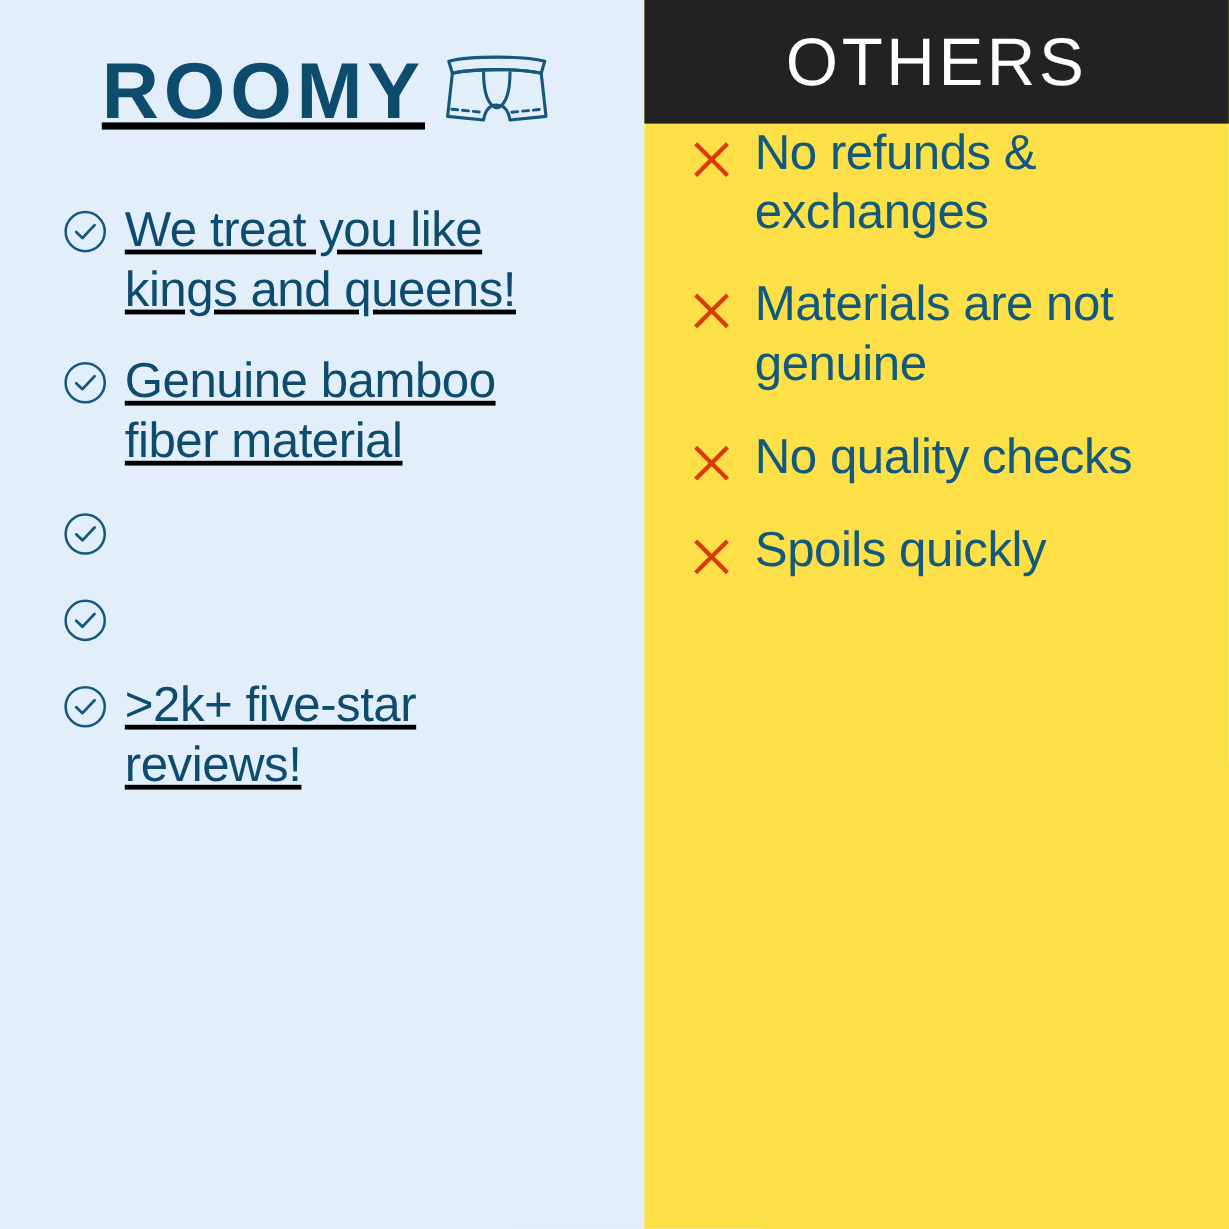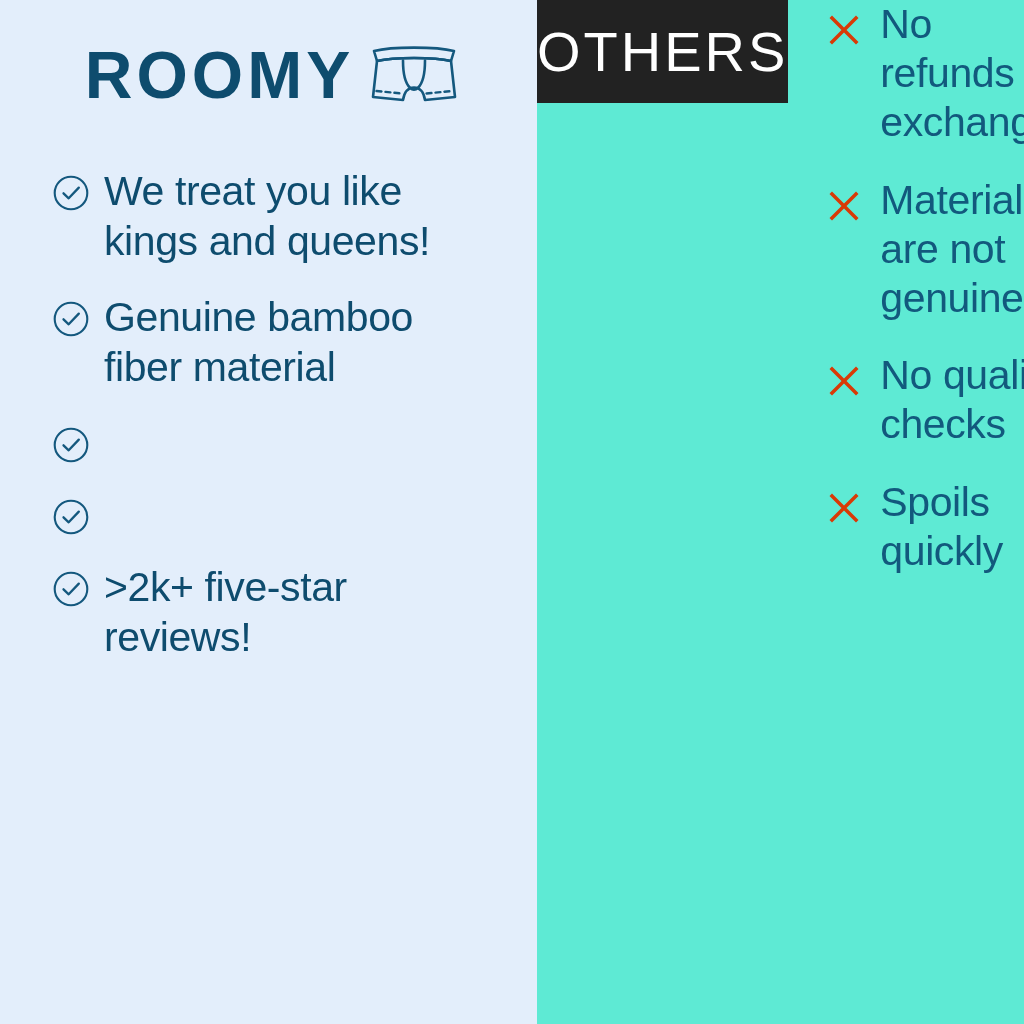--- a/index.html
+++ b/index.html
@@ -24,20 +24,21 @@
 
   
   .panel-brand {
     position: relative;
     width: 537px;
     height: 1024px;
     background: #e3eefb;
     box-sizing: border-box;
     padding: 0;
     flex: 0 0 537px;
+    text-decoration: underline;
   }
 
   .brand-header {
     height: 150px;
     display: flex;
     align-items: center;
     justify-content: center;
     padding-left: 8px;
     box-sizing: border-box;
   }
@@ -89,24 +90,24 @@
     font-size: 41px;
     line-height: 1.22;
     letter-spacing: -0.4px;
   }
 
   
   .panel-others {
     position: relative;
     width: 487px;
     height: 1024px;
-    background: #5eead4;
+    background: #fde047;
     flex: 0 0 487px;
     display: flex;
-    flex-direction: row;
+    flex-direction: column;
   }
 
   .others-header {
     height: 103px;
     background: #222222;
     display: flex;
     align-items: center;
     justify-content: center;
     flex: 0 0 103px;
   }

